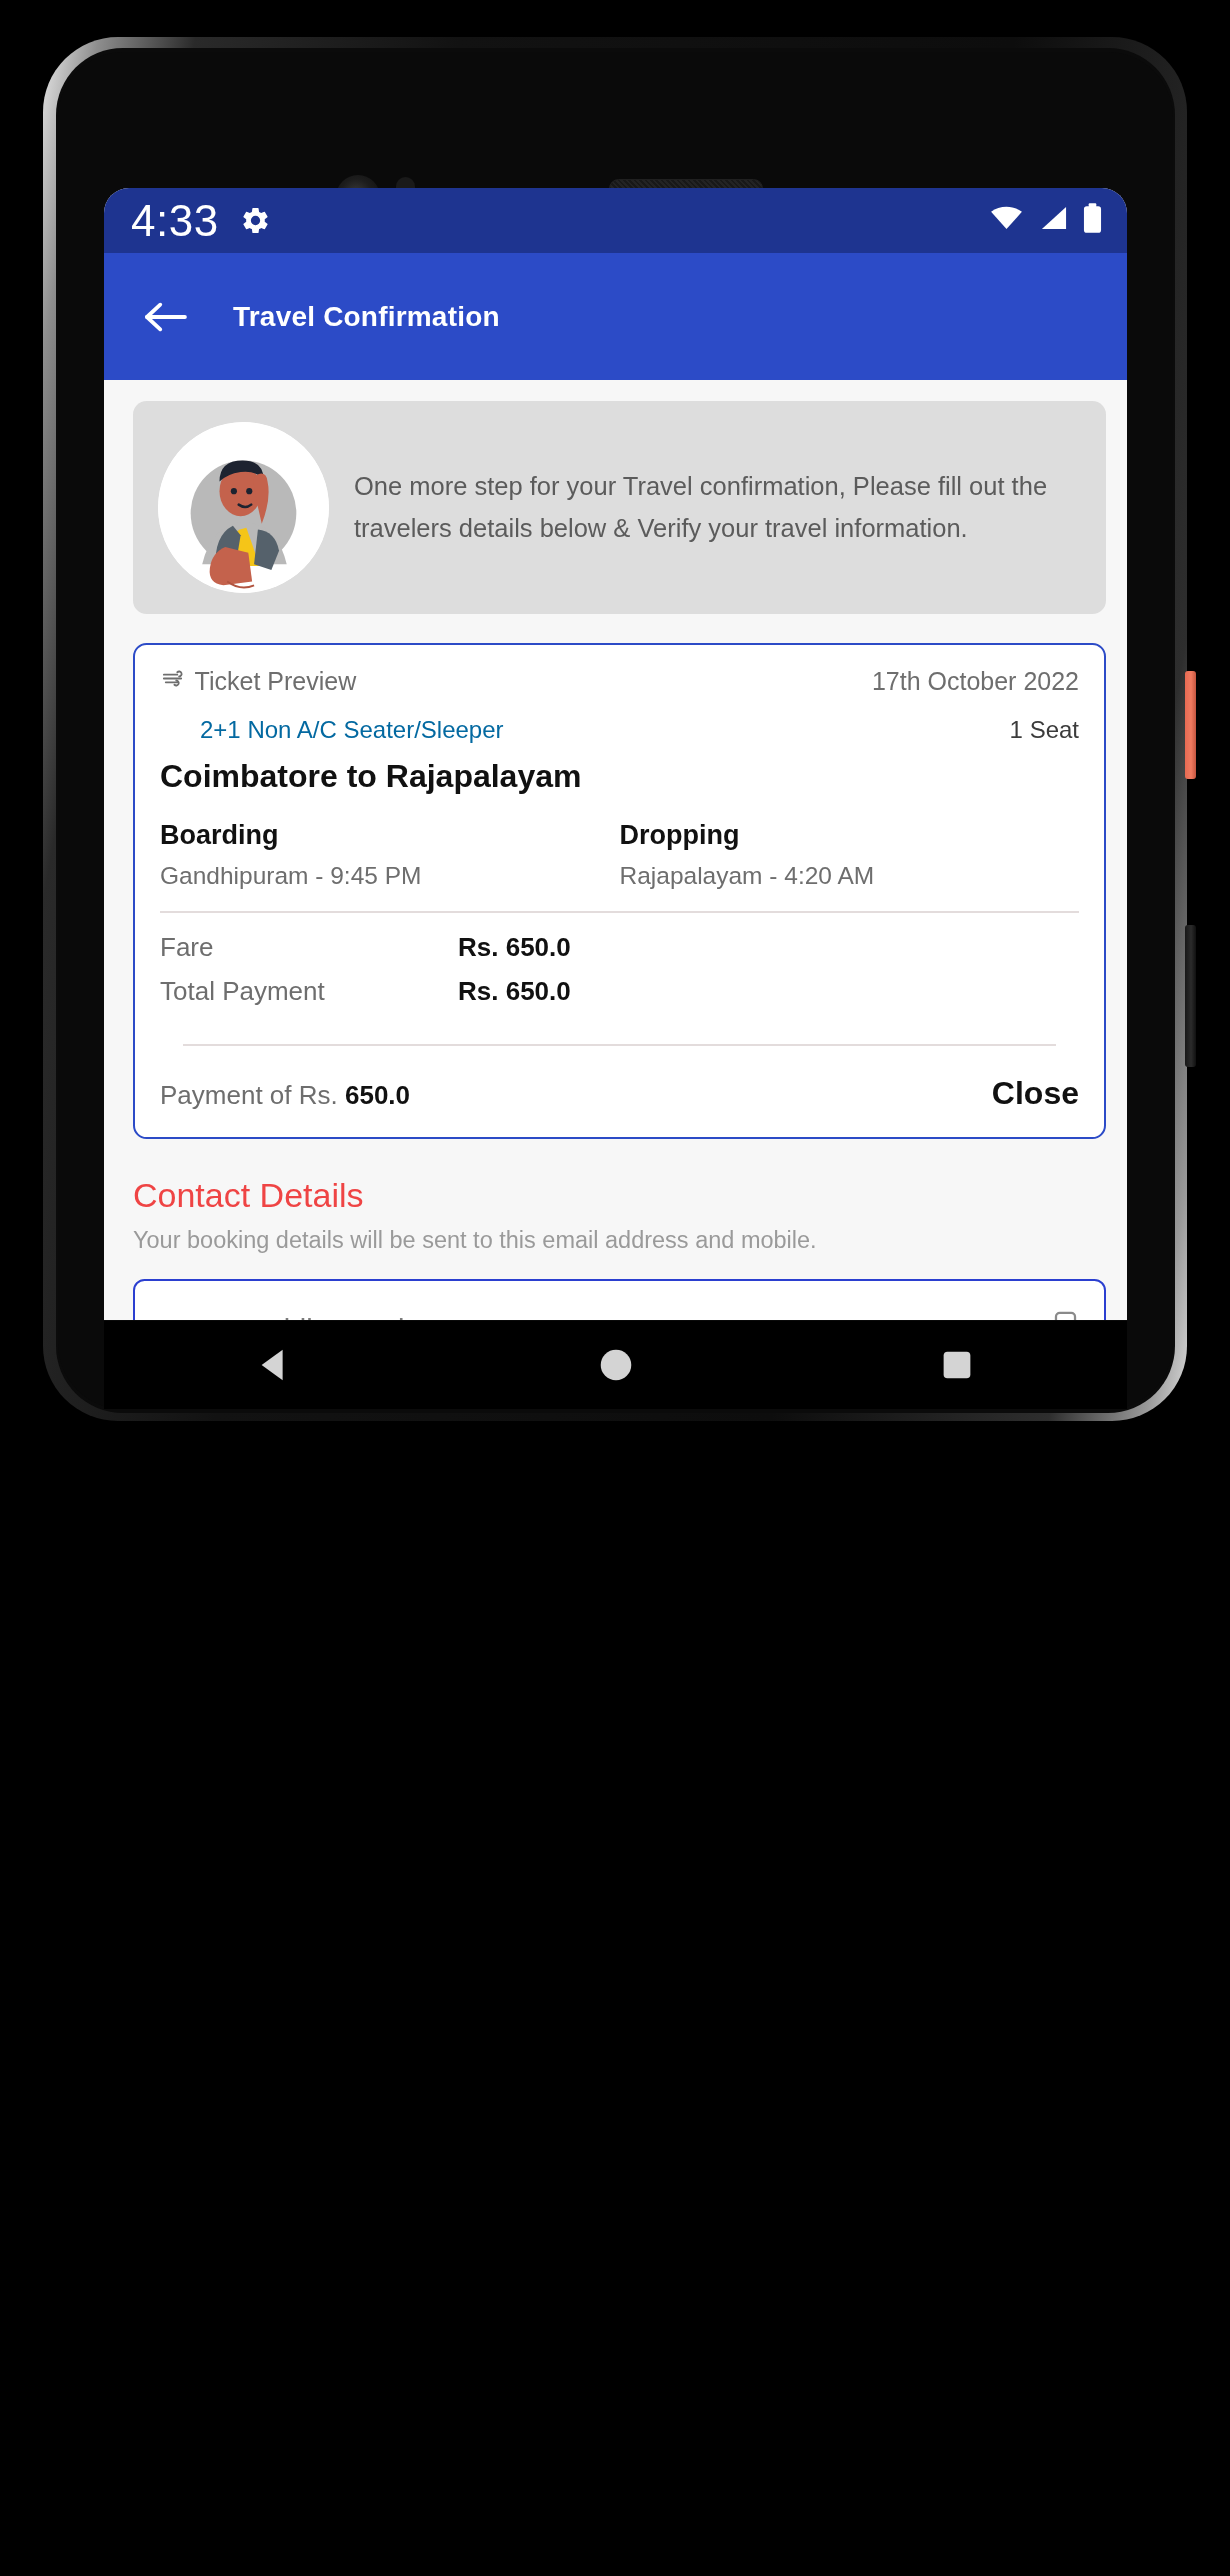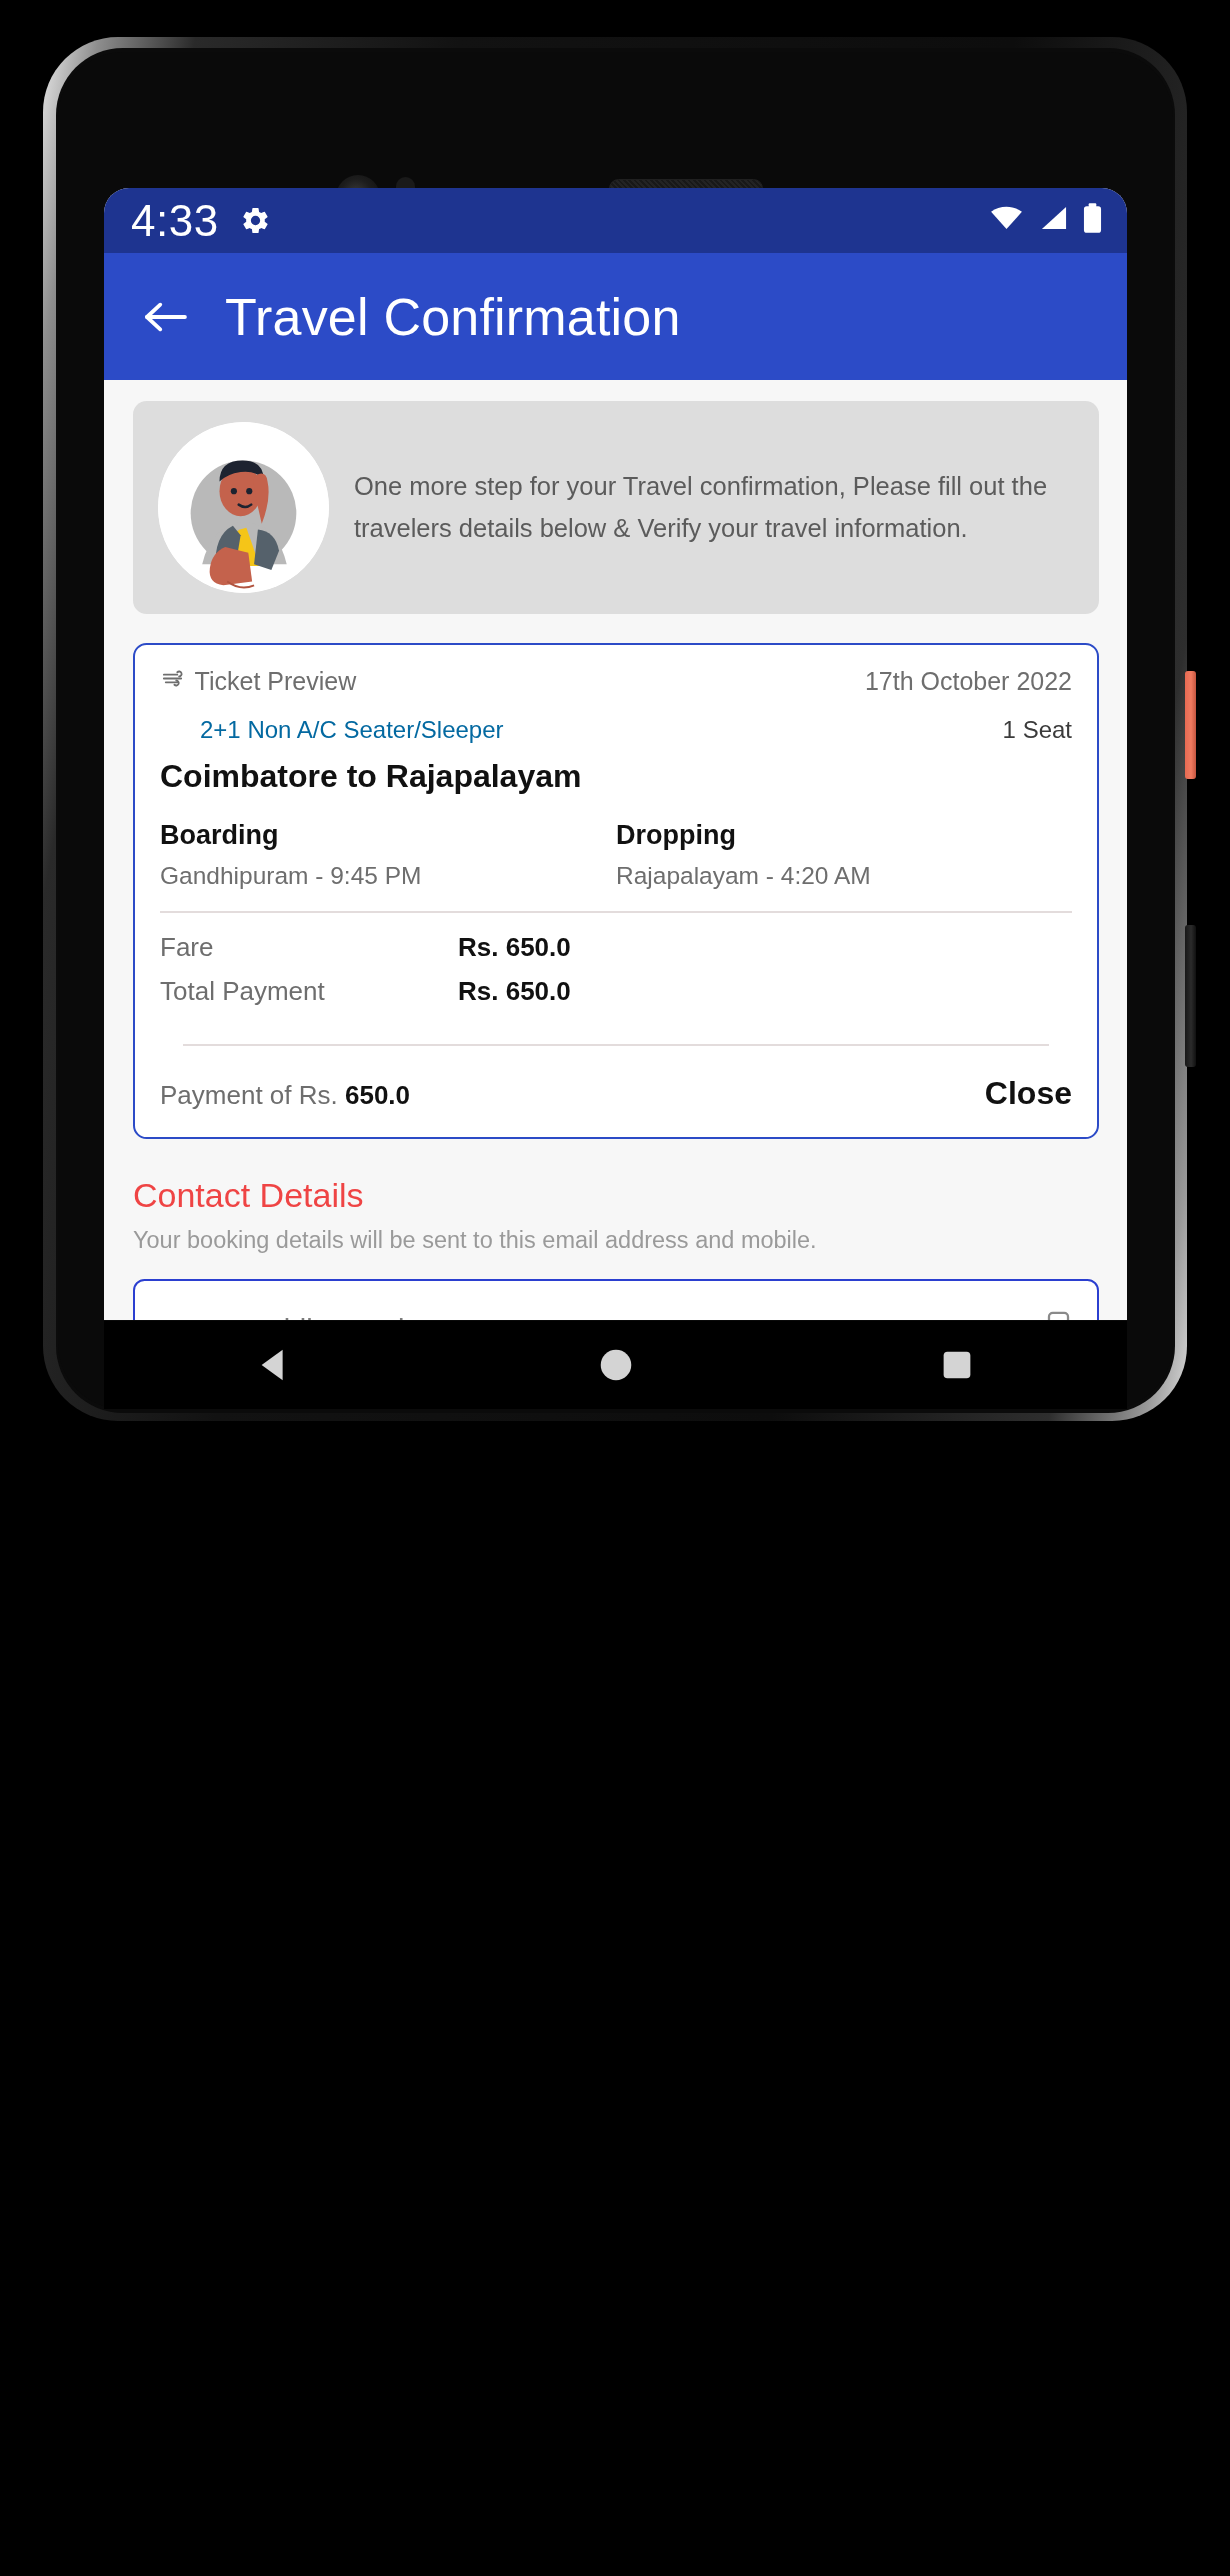--- a/index.html
+++ b/index.html
@@ -97,29 +97,29 @@
   
   .appbar {
     height: 127px;
     background: #2c4bc7;
     display: flex; align-items: center;
     padding-left: 33px;
   }
   .back-arrow { width: 56px; height: 56px; display:flex; align-items:center; justify-content:center; cursor: pointer; }
   .appbar-title {
     color: #fff;
-    font-size: 52px;
-    margin-left: 32px;
-    font-weight: 400;
+    font-size: 28px;
+    margin-left: 40px;
+    font-weight: 700;
     letter-spacing: 0.2px;
   }
 
   
   .content {
-    padding: 21px 28px 0 29px;
+    padding: 21px 21px 0 29px;
     background: #f7f7f7;
     height: calc(100% - 192px);
   }
 
   
   .banner {
     background: #dddddd;
     border-radius: 13.5px;
     display: flex; align-items: center;
     padding: 21px 25px;

